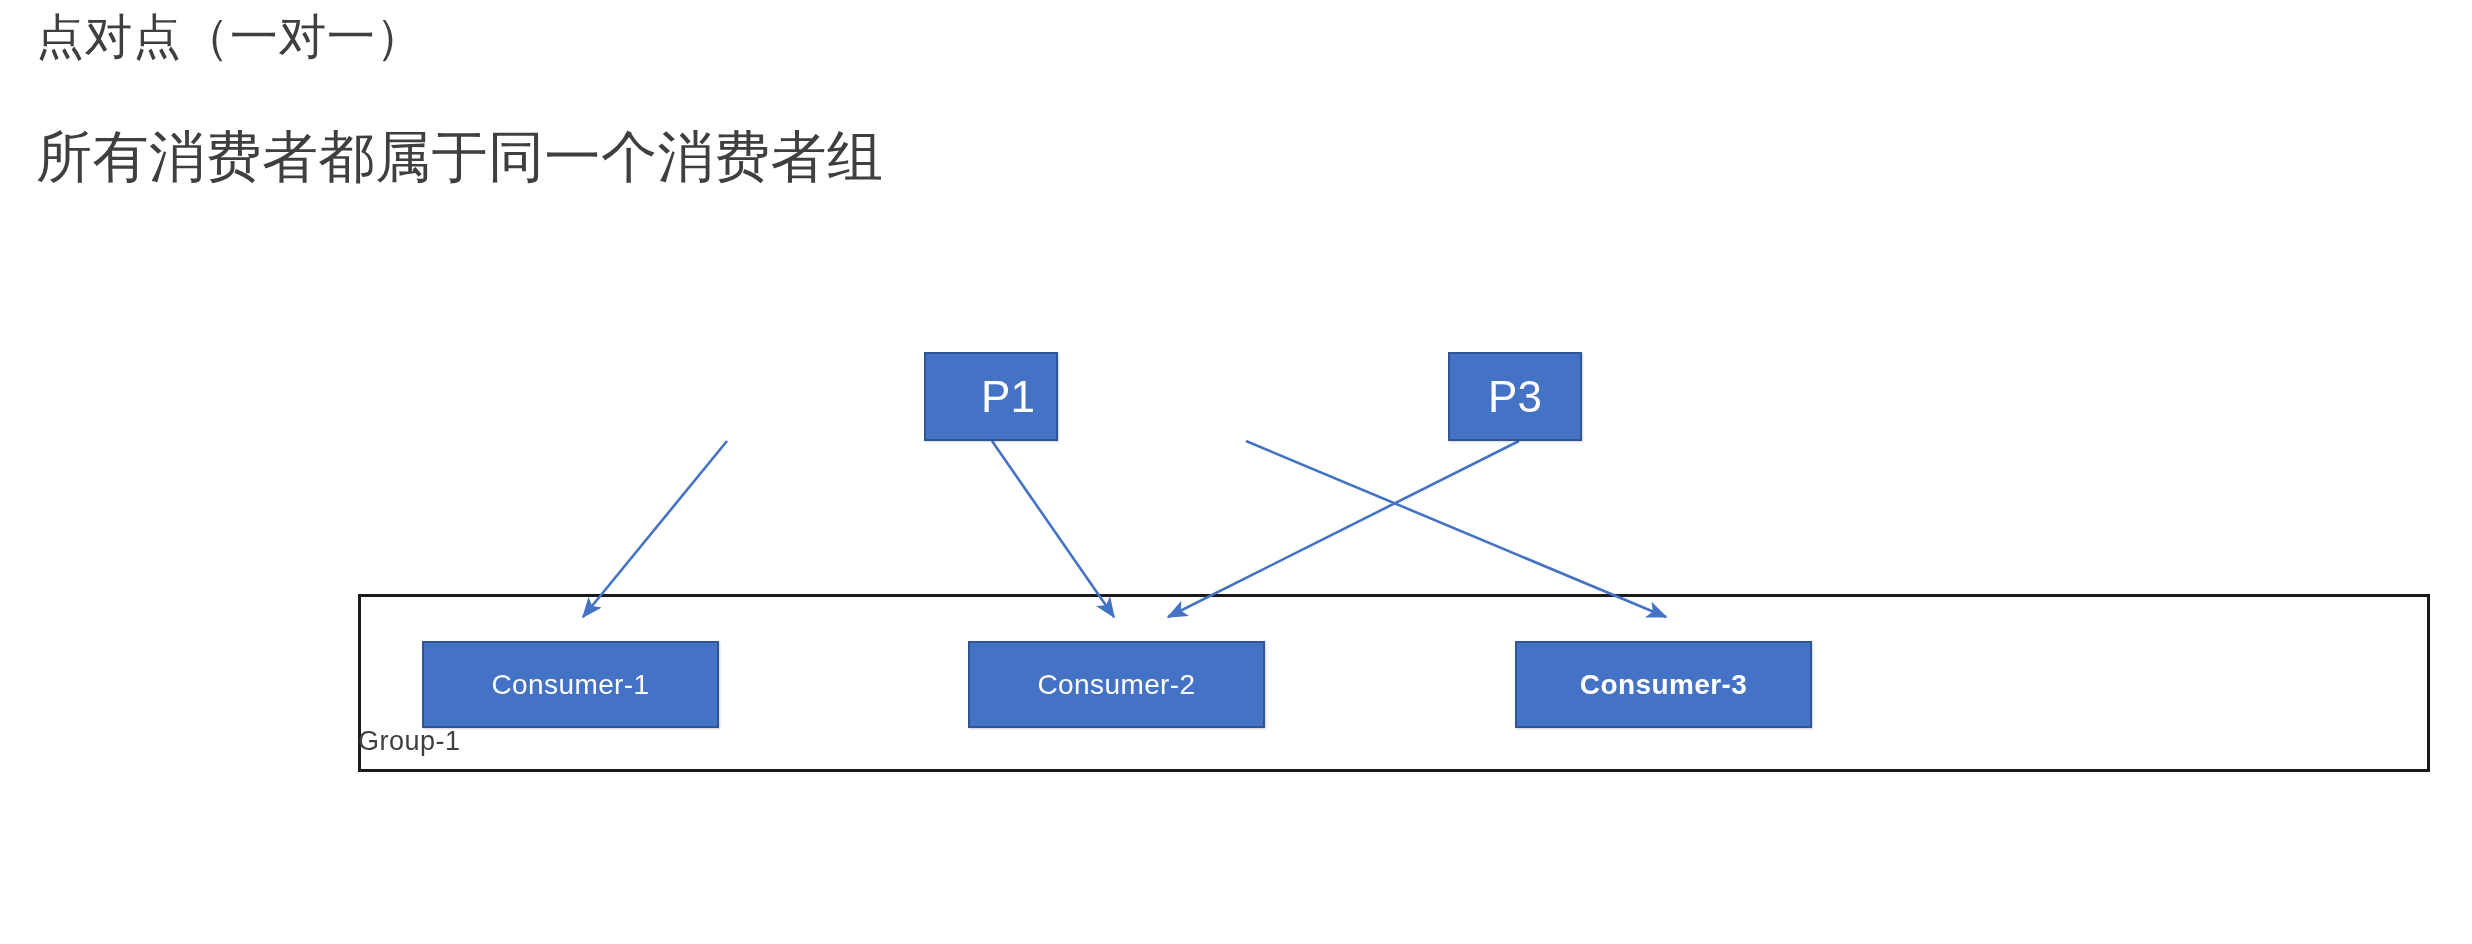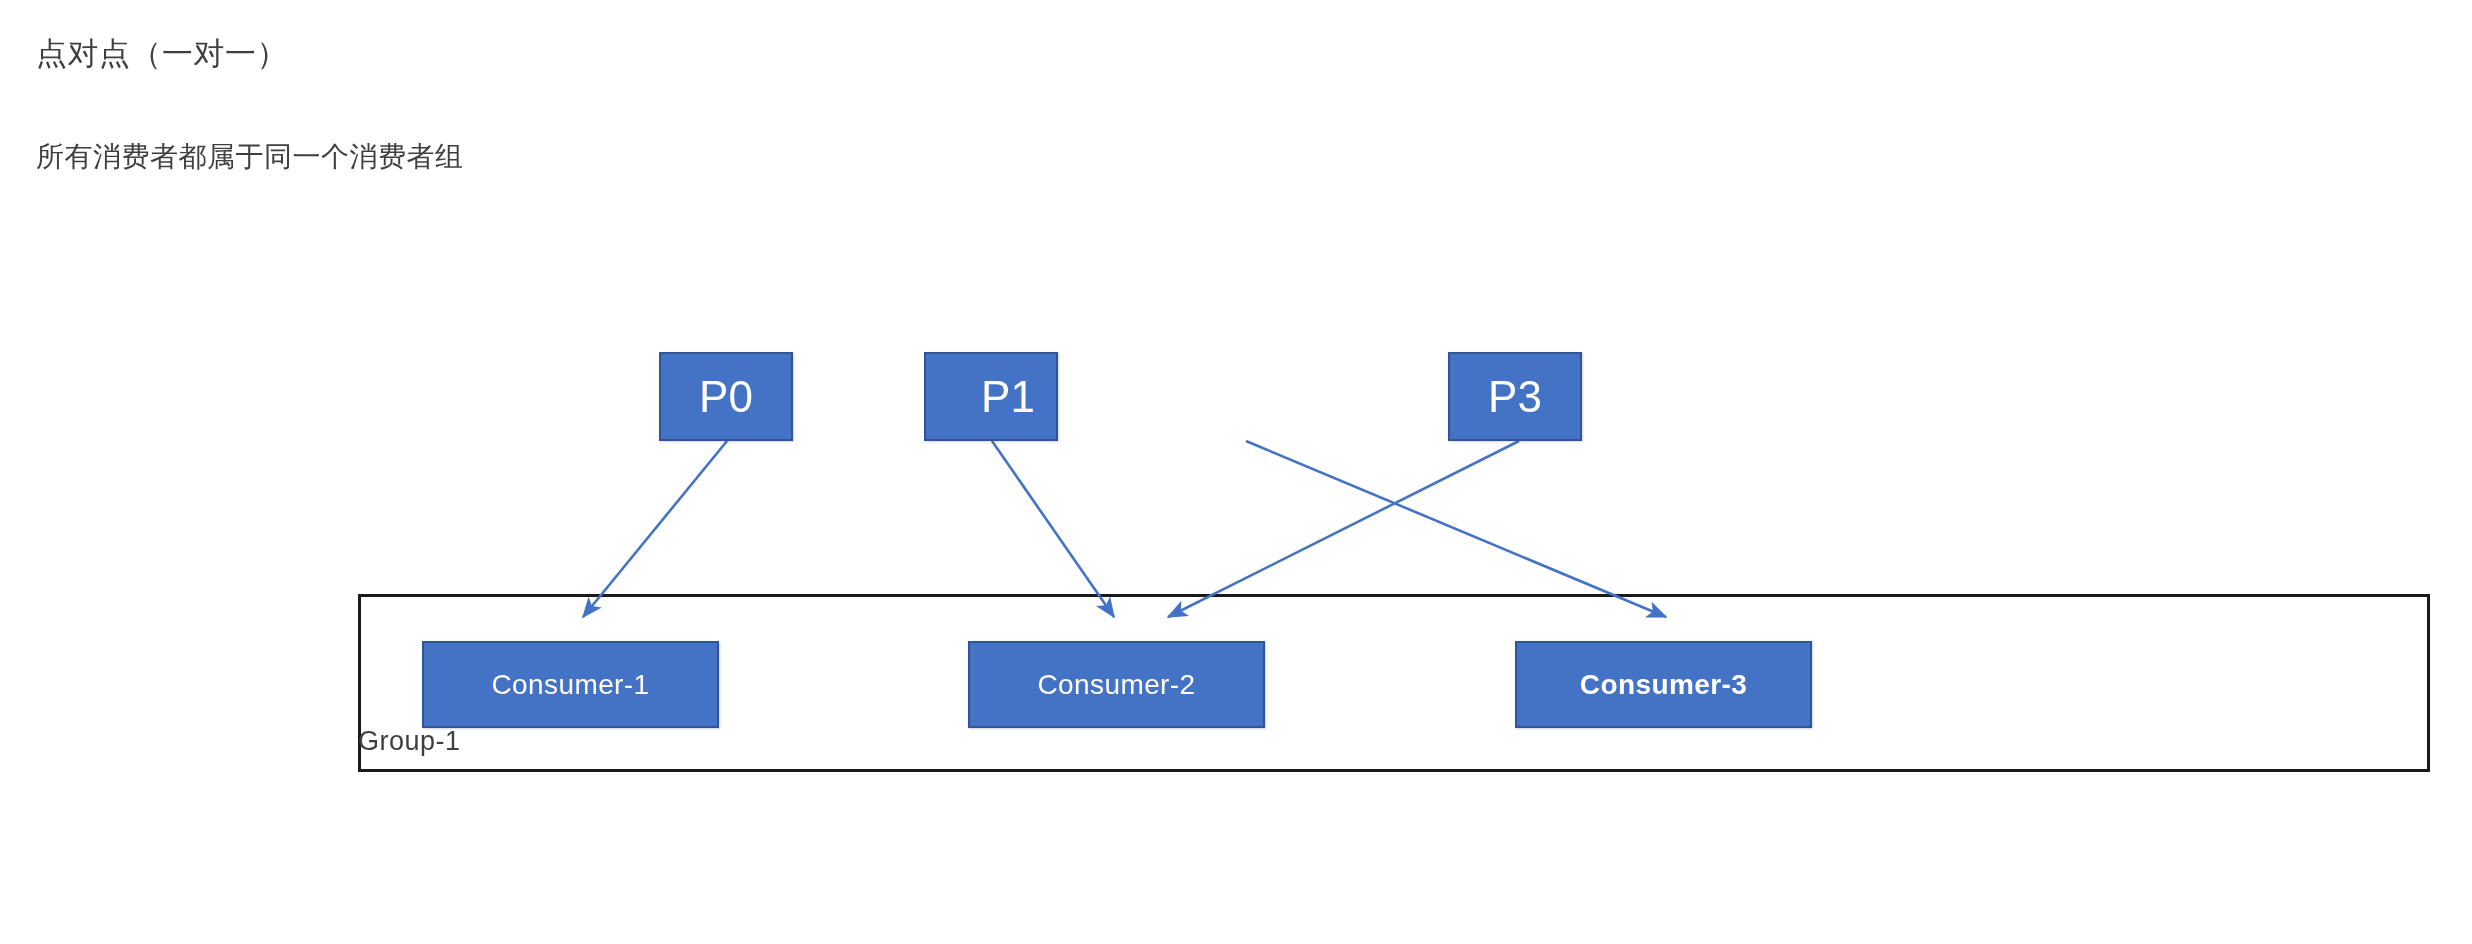--- a/index.html
+++ b/index.html
@@ -20,27 +20,26 @@
   .heading {
     position: absolute;
     left: 36px;
     color: #3f3f3f;
     font-weight: 400;
     white-space: nowrap;
     letter-spacing: 0.5px;
   }
   #heading-1 {
     top: 8px;
-    font-size: 31px;
+    font-size: 48px;
     line-height: 58px;
-    margin-top: 17px;
   }
   #heading-2 {
     top: 128px;
-    font-size: 28px;
+    font-size: 56px;
     line-height: 58px;
   }
 
   
   #diagram {
     position: absolute;
     left: 0;
     top: 0;
     width: 2472px;
     height: 944px;
@@ -136,21 +135,20 @@
 
     <line x1="727" y1="441" x2="583" y2="617" stroke="#4472C4" stroke-width="2.6" marker-end="url(#arrowhead)"></line>
 
     <line x1="992" y1="441" x2="1114" y2="617" stroke="#4472C4" stroke-width="2.6" marker-end="url(#arrowhead)"></line>
 
     <line x1="1246" y1="441" x2="1666" y2="617" stroke="#4472C4" stroke-width="2.6" marker-end="url(#arrowhead)"></line>
 
     <line x1="1519" y1="441" x2="1168" y2="617" stroke="#4472C4" stroke-width="2.6" marker-end="url(#arrowhead)"></line>
   </svg>
 
-  <div class="node partition" id="node-p0">P0</div>
 
   <div class="node partition" id="node-p1">P1</div>
 
 
   <div class="node partition" id="node-p3">P3</div>
 
   <div class="node consumer" id="node-consumer-1">Consumer-1</div>
 
   <div class="node consumer" id="node-consumer-2">Consumer-2</div>
 

